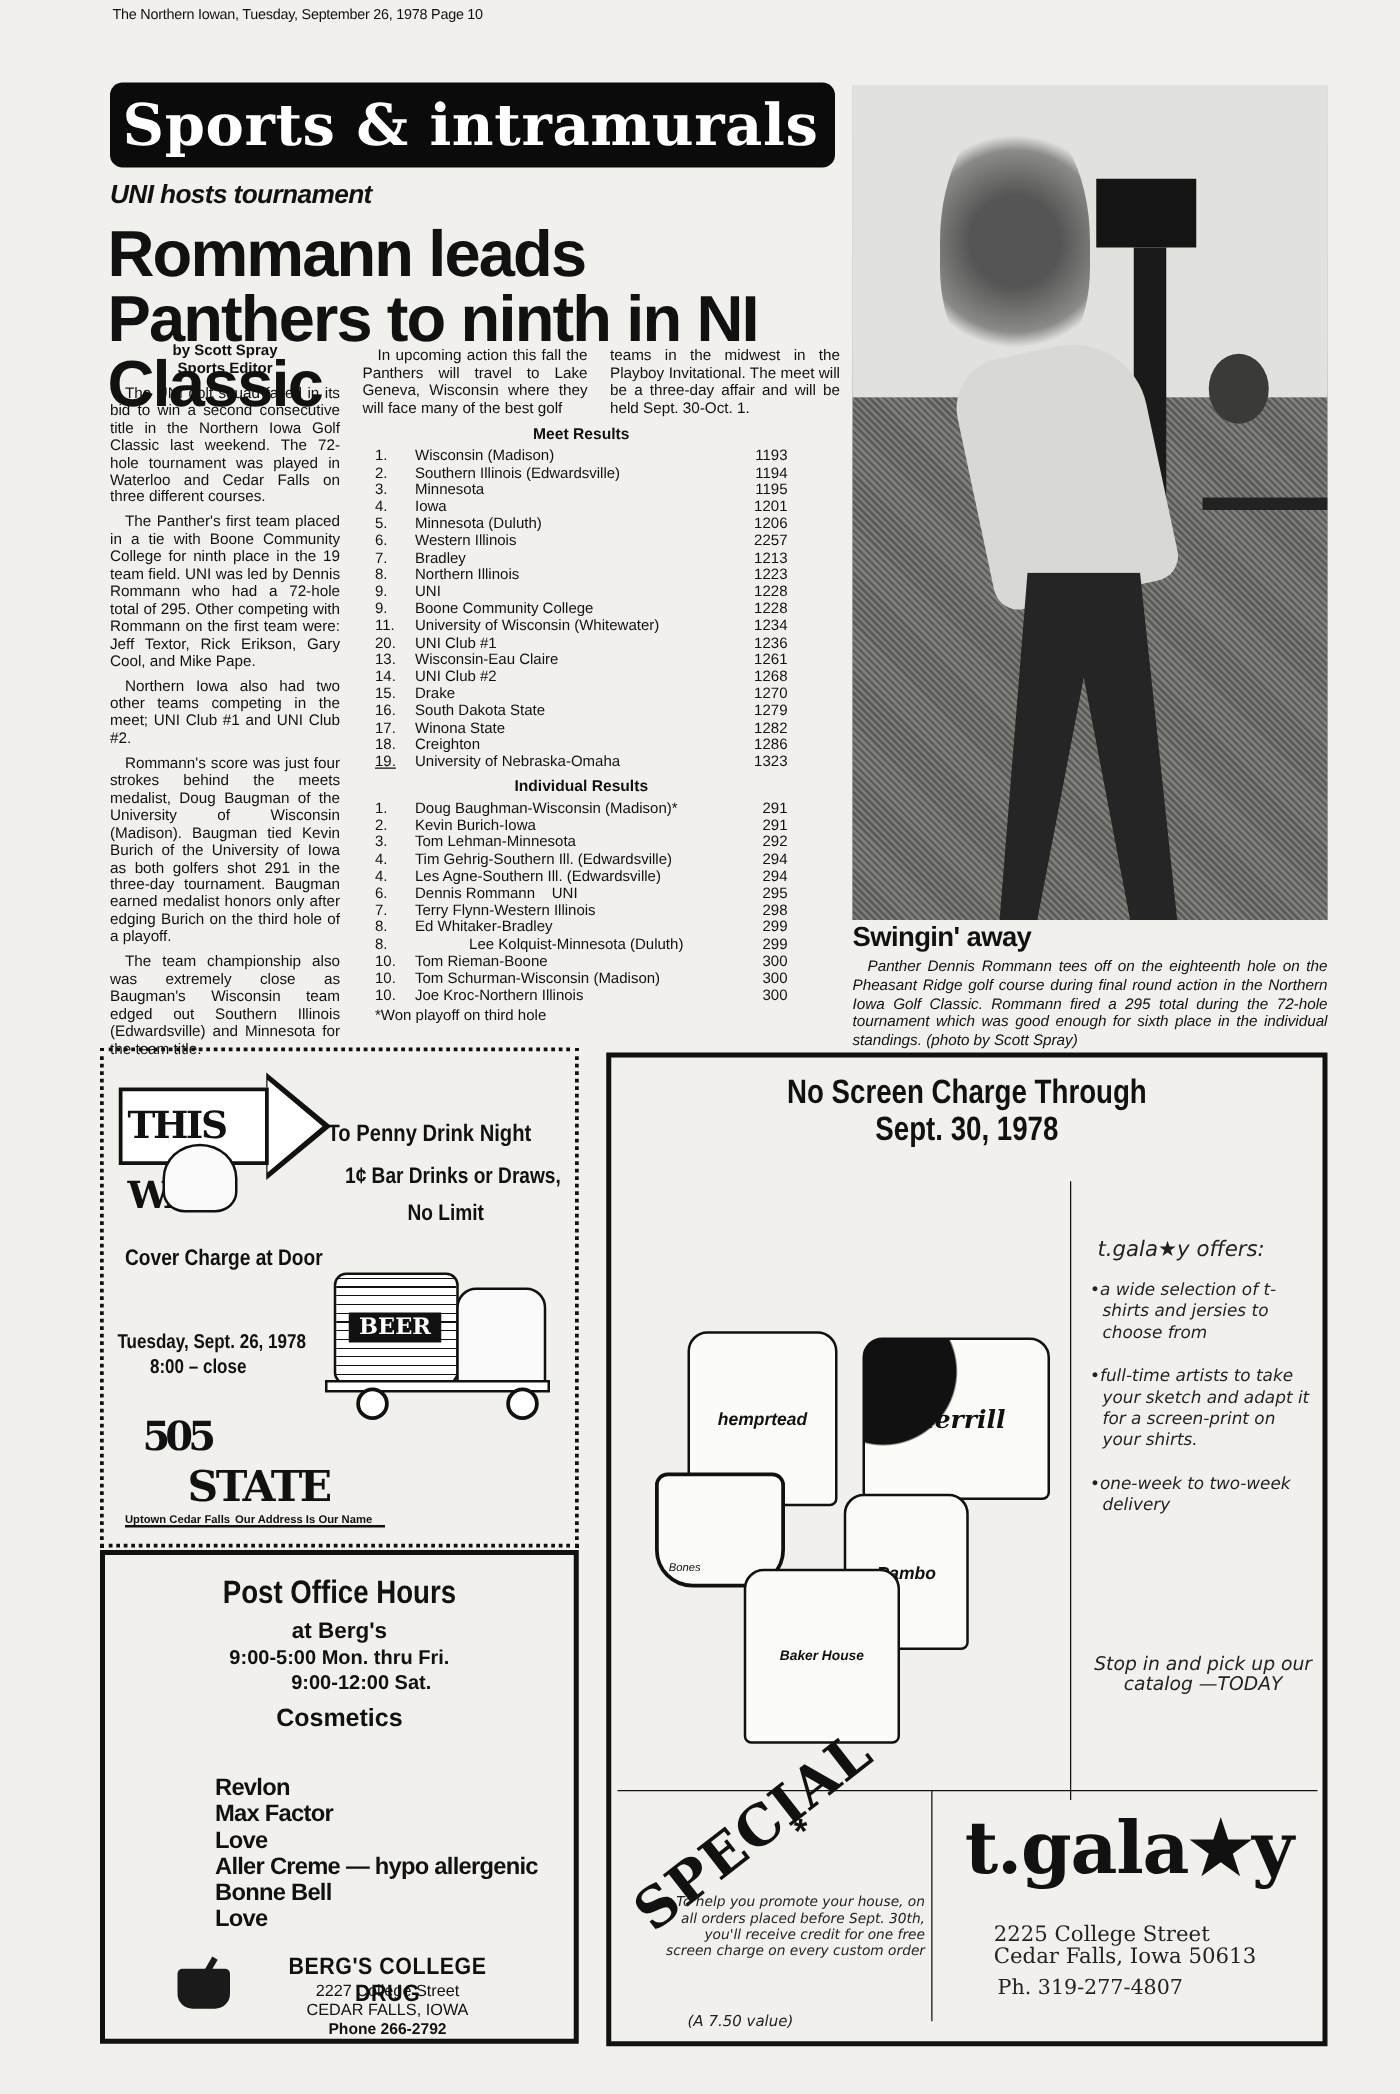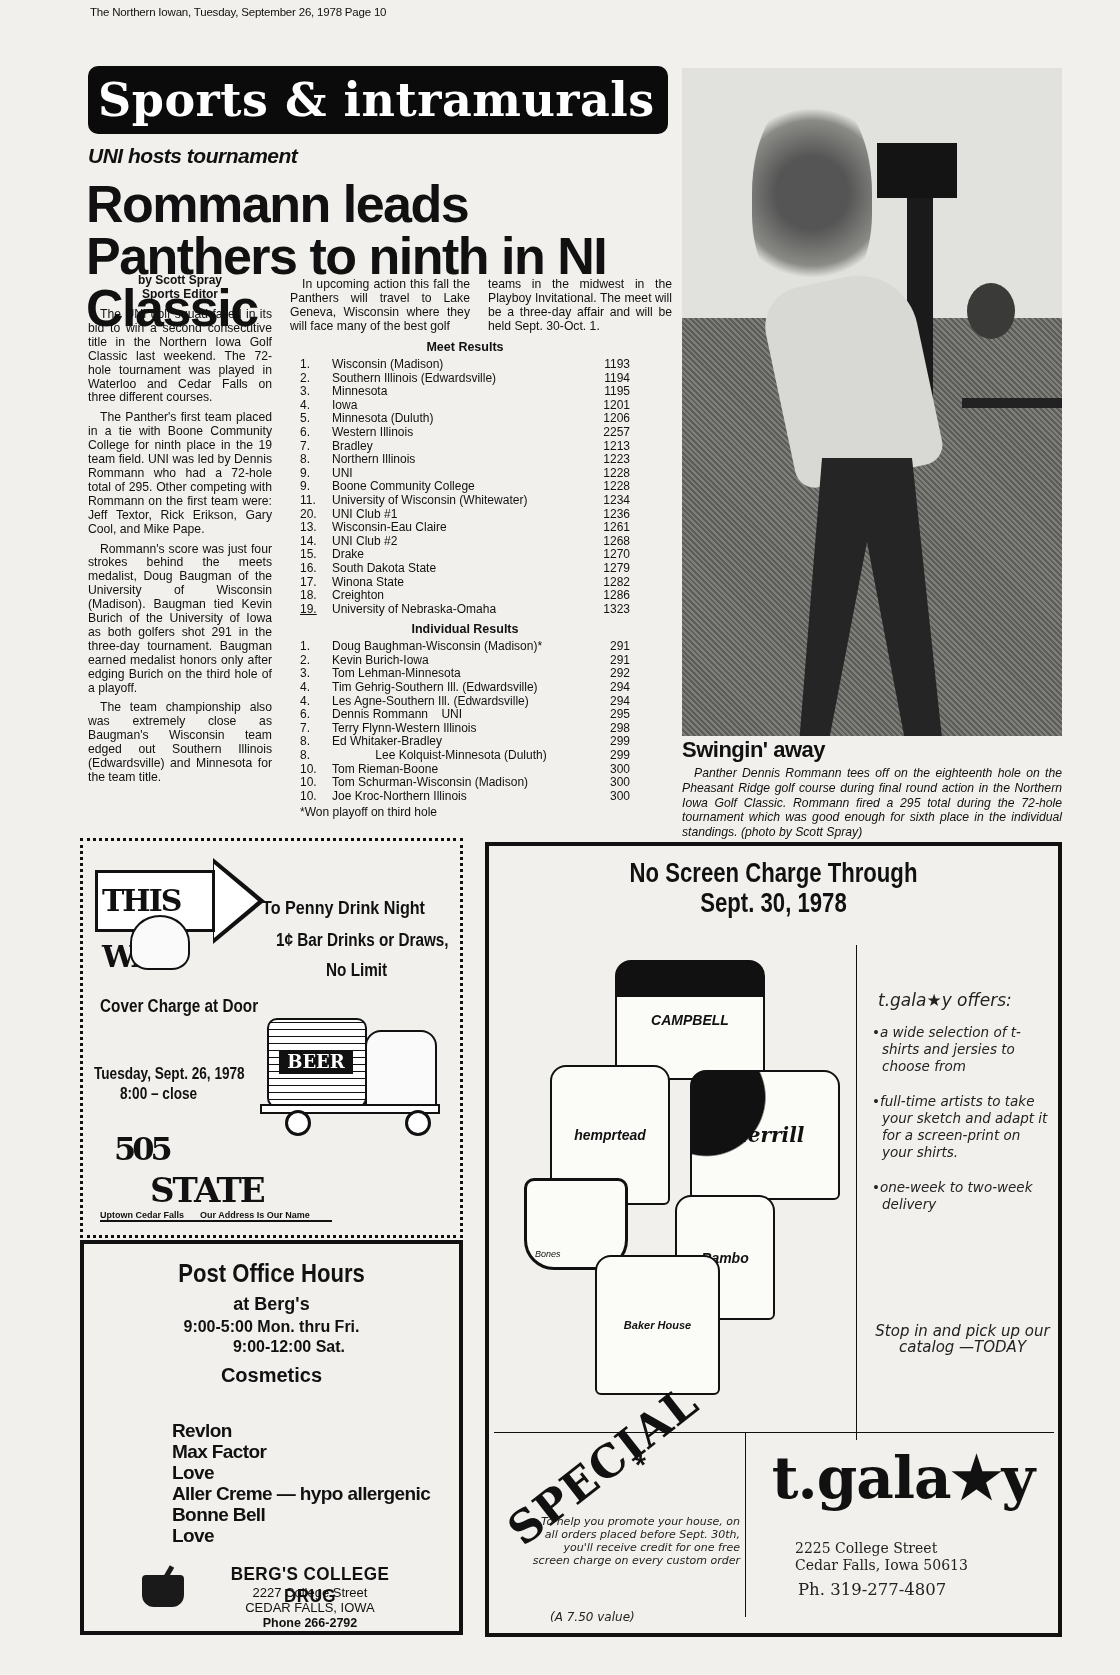--- a/index.html
+++ b/index.html
@@ -53,21 +53,21 @@
   .truck .barrel { position:absolute; left: 12px; top: 0; width: 100px; height: 90px; border: 2px solid #111; border-radius: 10px; background: repeating-linear-gradient(0deg, #fff 0 6px, #111 6px 7px); }
   .truck .barrel-label { position:absolute; left: 24px; top: 32px; width: 74px; height: 24px; background: #111; color:#fff; font-family: "DejaVu Serif", serif; font-weight: bold; font-size: 18px; text-align:center; line-height:24px; }
   .truck .cab { position:absolute; left: 110px; top: 12px; width: 72px; height: 82px; border: 2px solid #111; border-radius: 16px 16px 6px 6px; background:#fafafa; }
   .truck .chassis { position:absolute; left: 5px; top: 86px; width: 180px; height: 10px; border: 2px solid #111; background: #fff; }
   .truck .wheel1, .truck .wheel2 { position:absolute; top: 92px; width: 26px; height: 26px; border-radius: 50%; border: 3px solid #111; background: #fff; }
   .truck .wheel1 { left: 30px; } .truck .wheel2 { left: 150px; }
   .logo505 { left: 110px; top: 1130px; width: 180px; height: 95px; }
   .logo505 .num { position:absolute; left: 4px; top: 0; font-family: "DejaVu Serif", serif; font-weight: bold; font-size: 32px; letter-spacing: -4px; }
   .logo505 .state { position:absolute; left: 40px; top: 40px; font-family: "DejaVu Serif", serif; font-weight: bold; font-size: 34px; letter-spacing: -2px; }
   .logo505 .tag { position:absolute; left: -10px; top: 80px; font-size: 9px; font-weight: bold; white-space: nowrap; border-bottom: 2px solid #111; padding-right: 6px; }
-  .logo505 .tag span { margin-right: 16px; }
+  .logo505 .tag span { margin-right: 4px; }
 
   .ad-berg { left: 80px; top: 1240px; width: 383px; height: 395px; border: 4px solid #111; }
   .berg-title { left: 80px; top: 1258px; width: 383px; text-align: center; font-size: 26px; transform: scaleX(0.85); transform-origin: center top; }
   .berg-sub { left: 80px; top: 1294px; width: 383px; text-align: center; font-size: 18px; }
   .berg-h1 { left: 80px; top: 1318px; width: 383px; text-align: center; font-size: 16px; }
   .berg-h2 { left: 80px; top: 1338px; width: 418px; text-align: center; font-size: 16px; }
   .berg-cos { left: 80px; top: 1364px; width: 383px; text-align: center; font-size: 20px; }
   .berg-list { left: 172px; top: 1420px; font-size: 19px; line-height: 21px; font-family: "Liberation Sans", sans-serif; font-weight: bold; letter-spacing: -0.6px; }
   .mortar { left: 142px; top: 1565px; width: 42px; height: 42px; }
   .mortar .bowl { position:absolute; left:0; top: 10px; width: 42px; height: 32px; background: #1a1a1a; border-radius: 4px 4px 12px 12px; }
@@ -90,38 +90,39 @@
   .shirt { position:absolute; border: 2px solid #111; background:#fbfbf8; border-radius: 16px 16px 6px 6px; display:flex; align-items:center; justify-content:center; font-style: italic; font-weight: bold; font-size: 14px; }
   .shirt.dark { background: linear-gradient(180deg, #111 0 30%, #fbfbf8 30%); }
   .shirt.merrill { background: radial-gradient(circle at 10% 20%, #111 0 35%, #fbfbf8 36%); font-size: 20px; font-family: "DejaVu Serif", serif; }
   .shorts { position:absolute; left: 24px; top: 218px; width: 104px; height: 92px; border: 3px solid #111; border-radius: 10px 10px 30px 30px; background:#fbfbf8; font-size: 9px; font-style: italic; display:flex; align-items:flex-end; padding: 0 0 8px 8px; }
   .special { left: 490px; top: 1455px; width: 250px; height: 170px; }
   .special .word { position:absolute; left: 8px; top: 60px; font-family: "DejaVu Serif", serif; font-weight: bold; font-size: 44px; transform: rotate(-38deg); transform-origin: left top; letter-spacing: 1px; }
   .special .star { position:absolute; left: 145px; top: -6px; font-size: 28px; font-weight: bold; }
   .special .body { position:absolute; left: 40px; top: 60px; width: 210px; font-size: 11px; line-height: 13px; text-align: right; font-style: italic; color: #222; }
   .special .value { position:absolute; left: 60px; top: 155px; font-size: 12px; font-style: italic; }
   .tg-logo { left: 748px; top: 1438px; width: 310px; text-align: center; font-family: "DejaVu Serif", serif; font-weight: bold; font-size: 58px; letter-spacing: -1px; line-height: 80px; }
-  .tg-addr { left: 795px; top: 1540px; width: 250px; font-family: "DejaVu Serif", serif; font-size: 14px; line-height: 17px; color: #222; }
+  .tg-addr { left: 795px; top: 1540px; width: 250px; font-family: "DejaVu Serif", serif; font-size: 17px; line-height: 17px; color: #222; }
   .tg-phone { left: 798px; top: 1580px; font-family: "DejaVu Serif", serif; font-size: 16.5px; color: #222; }
 </style>
 </head>
 <body>
 
 <div class="abs folio">The Northern Iowan, Tuesday, September 26, 1978 Page 10</div>
 <div class="abs banner">Sports &amp; intramurals</div>
 <div class="abs kicker">UNI hosts tournament</div>
 <div class="abs headline">Rommann leads Panthers to ninth in NI Classic</div>
 <div class="abs byline">
   <div>by Scott Spray</div>
   <div>Sports Editor</div>
 </div>
 
 <div class="abs col col1">
   <p>The UNI golf squad failed in its bid to win a second consecutive title in the Northern Iowa Golf Classic last weekend. The 72-hole tournament was played in Waterloo and Cedar Falls on three different courses.</p>
   <p>The Panther's first team placed in a tie with Boone Community College for ninth place in the 19 team field. UNI was led by Dennis Rommann who had a 72-hole total of 295. Other competing with Rommann on the first team were: Jeff Textor, Rick Erikson, Gary Cool, and Mike Pape.</p>
+  <p>Northern Iowa also had two other teams competing in the meet; UNI Club #1 and UNI Club #2.</p>
   <p>Rommann's score was just four strokes behind the meets medalist, Doug Baugman of the University of Wisconsin (Madison). Baugman tied Kevin Burich of the University of Iowa as both golfers shot 291 in the three-day tournament. Baugman earned medalist honors only after edging Burich on the third hole of a playoff.</p>
   <p>The team championship also was extremely close as Baugman's Wisconsin team edged out Southern Illinois (Edwardsville) and Minnesota for the team title.</p>
 </div>
 <div class="abs col col2">
     <p>In upcoming action this fall the Panthers will travel to Lake Geneva, Wisconsin where they will face many of the best golf</p>
   </div>
 <div class="abs col col3">
     <p style="text-indent:0">teams in the midwest in the Playboy Invitational. The meet will be a three-day affair and will be held Sept. 30-Oct. 1.</p>
   </div>
 
@@ -359,21 +360,20 @@
 <div class="abs ad-tg"></div>
 <div class="abs condensed tg-head">
   <div>No Screen Charge Through</div>
   <div>Sept. 30, 1978</div>
 </div>
 <div class="abs tg-vdiv"></div>
 <div class="abs tg-hdiv"></div>
 <div class="abs tg-vdiv2"></div>
 
 <div class="abs shirts">
-  <div class="shirt dark" style="left:115px; top:0; width:150px; height:120px;">CAMPBELL</div>
   <div class="shirt" style="left:50px; top:105px; width:120px; height:140px;">hemprtead</div>
   <div class="shirt merrill" style="left:190px; top:110px; width:150px; height:130px;">Merrill</div>
   <div class="shorts">Bones</div>
   <div class="shirt" style="left:175px; top:235px; width:100px; height:125px;">Rambo</div>
   <div class="shirt" style="left:95px; top:295px; width:125px; height:140px; font-size:11px;">Baker House</div>
 </div>
 
 <div class="abs hand tg-offers-title">t.gala★y offers:</div>
 <ul class="abs hand tg-offers">
   <li>•a wide selection of t-shirts and jersies to choose from</li>

